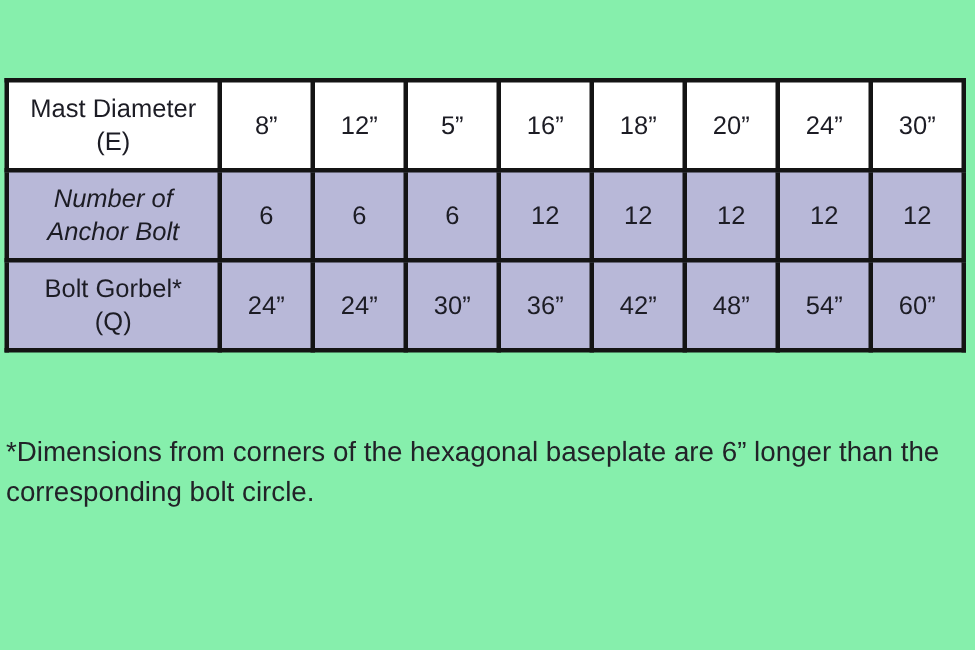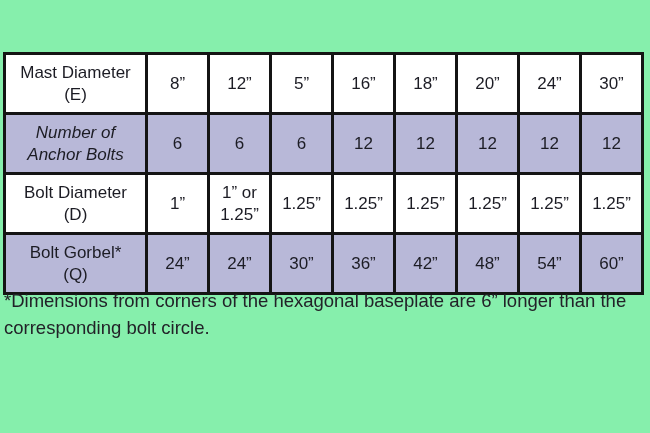--- a/index.html
+++ b/index.html
@@ -85,44 +85,30 @@
         <td>5”</td>
         <td>16”</td>
         <td>18”</td>
         <td>20”</td>
         <td>24”</td>
         <td>30”</td>
       </tr>
       <tr class="row-shaded">
         <th style="background-color: rgb(184, 184, 216); font-style: italic;">
           <span class="label-line">Number of</span>
-          <span class="label-line">Anchor Bolts</span>
+          <span class="label-line">Anchor Bolt</span>
         </th>
         <td style="background-color: rgb(184, 184, 216);">6</td>
         <td style="background-color: rgb(184, 184, 216);">6</td>
         <td style="background-color: rgb(184, 184, 216);">6</td>
         <td style="background-color: rgb(184, 184, 216);">12</td>
         <td style="background-color: rgb(184, 184, 216);">12</td>
         <td style="background-color: rgb(184, 184, 216);">12</td>
         <td style="background-color: rgb(184, 184, 216);">12</td>
         <td style="background-color: rgb(184, 184, 216);">12</td>
-      </tr>
-      <tr>
-        <th>
-          <span class="label-line">Bolt Diameter</span>
-          <span class="label-line">(D)</span>
-        </th>
-        <td>1”</td>
-        <td>1” or 1.25”</td>
-        <td>1.25”</td>
-        <td>1.25”</td>
-        <td>1.25”</td>
-        <td>1.25”</td>
-        <td>1.25”</td>
-        <td>1.25”</td>
       </tr>
       <tr class="row-shaded">
         <th style="background-color: rgb(184, 184, 216);">
           <span class="label-line">Bolt Gorbel*</span>
           <span class="label-line">(Q)</span>
         </th>
         <td style="background-color: rgb(184, 184, 216);">24”</td>
         <td style="background-color: rgb(184, 184, 216);">24”</td>
         <td style="background-color: rgb(184, 184, 216);">30”</td>
         <td style="background-color: rgb(184, 184, 216);">36”</td>

